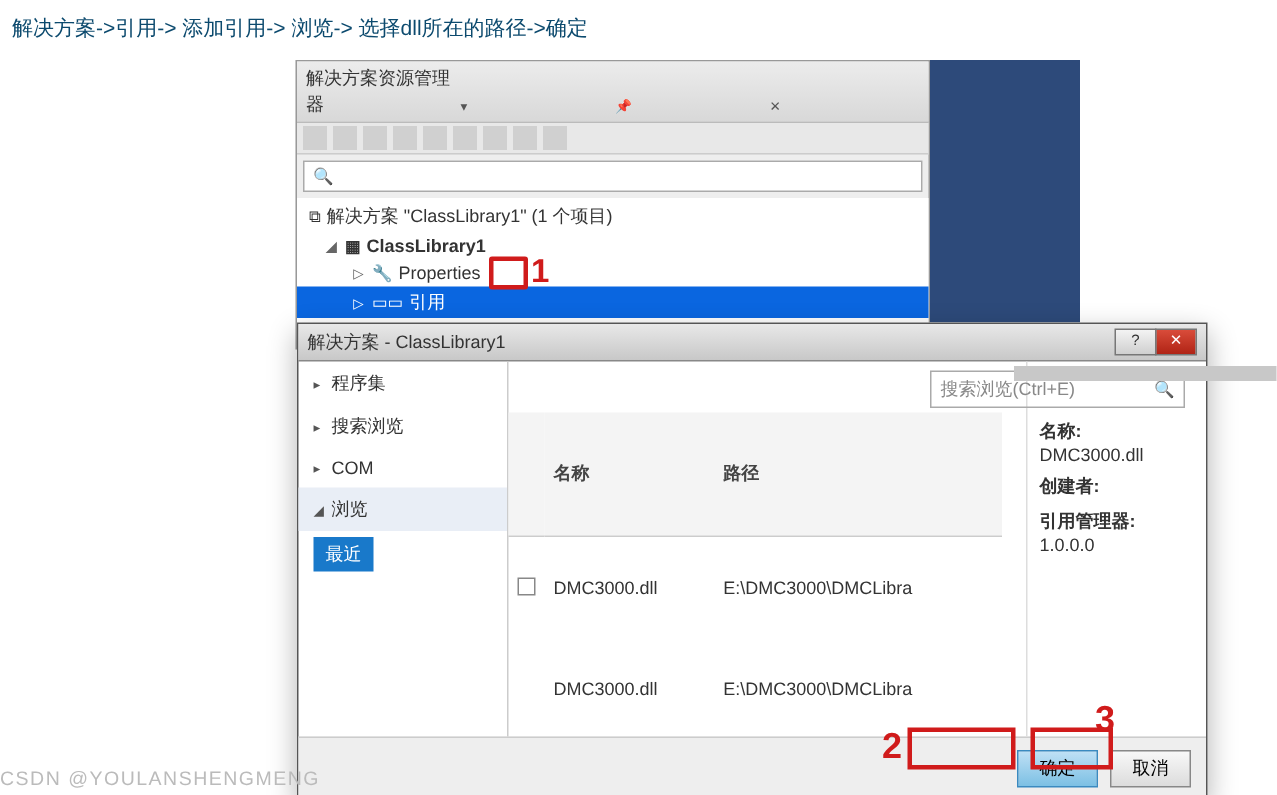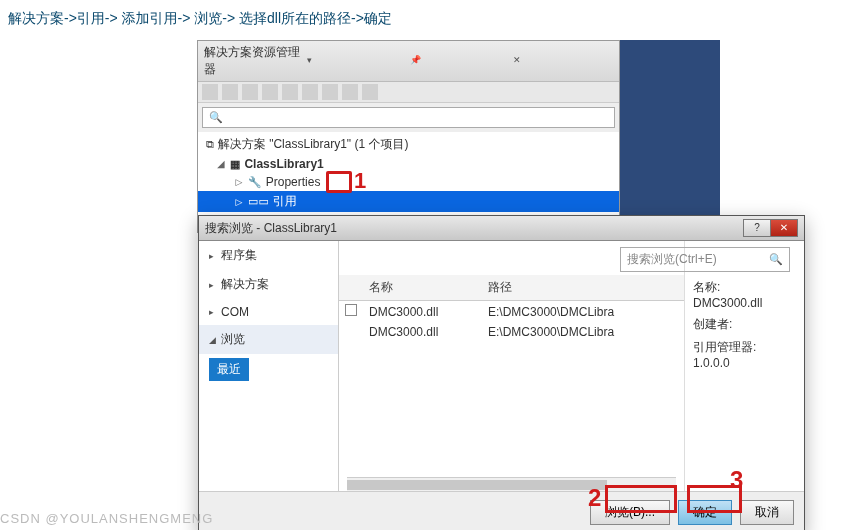--- a/index.html
+++ b/index.html
@@ -1,21 +1,21 @@
 <!DOCTYPE html>
 <html><head>
 <meta charset="utf-8">
 <style>
   *{box-sizing:border-box;font-family:"Microsoft YaHei",Segoe UI,Arial,sans-serif}
   body{margin:0;background:#fff;width:851px;height:530px;position:relative;font-size:12px;color:#333}
   .top-text{padding:10px 8px;font-size:14px;color:#0c4a6e}
   .vs-bg{position:absolute;left:620px;top:40px;width:100px;height:175px;background:#2d4a7a}
   .vs-bg .tab{position:absolute;left:-12px;top:4px;width:12px;height:30px;background:#8b4a2a;color:#fff;font-size:10px;text-align:center;padding-top:2px;writing-mode:vertical-rl}
   .se-panel{position:absolute;left:197px;top:40px;width:423px;border:1px solid #999;background:#eee}
-  .se-title{background:linear-gradient(#ececec,#d8d8d8);padding:3px 6px;font-size:12px;display:flex;align-items:center;border-bottom:1px solid #bbb}
+  .se-title{background:linear-gradient(#ececec,#d8d8d8);padding:3px 6px;font-size:12px;display:flex;align-items:flex-end;border-bottom:1px solid #bbb}
   .se-title span{flex:1}
   .se-title .ico{width:12px;height:12px;margin-left:3px;color:#555;font-size:9px}
   .se-tbar{background:#e8e8e8;padding:2px 4px;display:flex;gap:4px;border-bottom:1px solid #ccc}
   .se-tbar i{width:16px;height:16px;background:#d0d0d0;display:inline-block}
   .se-search{margin:4px;border:1px solid #aaa;background:#fff;padding:3px 6px;display:flex;align-items:center;color:#888}
   .se-search span{flex:1}
   .tree{background:#fff;padding:2px 0}
   .row{display:flex;align-items:center;padding:2px 8px;gap:4px}
   .row.sel{background:#0a66e0;color:#fff}
   .row.bold{font-weight:600}
@@ -28,28 +28,28 @@
   .rm-title span{flex:1;font-size:12px}
   .winbtn{display:flex}
   .winbtn div{width:28px;height:18px;border:1px solid #777;background:linear-gradient(#f3f3f3,#cfcfcf);margin-left:-1px;font-size:10px;text-align:center;line-height:16px;color:#333}
   .winbtn .close{background:linear-gradient(#d94c3a,#b02315);color:#fff}
   .rm-body{display:flex;height:250px}
   .rm-side{width:140px;border-right:1px solid #ccc}
   .side-item{padding:6px 10px;display:flex;align-items:center;gap:4px;color:#333}
   .side-item.sel{background:#e9eef6}
   .arr{font-size:9px;color:#555;width:8px}
   .rm-main{flex:1;display:flex;position:relative}
-  .rm-list{flex:1;display:flex;flex-direction:column}
+  .rm-list{flex:1;display:flex;flex-direction:row}
   .rm-search{margin:6px 8px;border:1px solid #aaa;padding:3px 6px;display:flex;align-items:center;color:#888;width:170px;position:absolute;right:6px;top:0}
   .rm-list table{border-collapse:collapse;width:100%;margin-top:34px;font-size:12px}
-  .rm-list th{text-align:left;font-weight:400;color:#444;padding:4px 6px;border-bottom:1px solid #ccc;background:#f4f4f4}
+  .rm-list th{text-align:left;font-weight:700;color:#444;padding:4px 6px;border-bottom:1px solid #ccc;background:#f4f4f4}
   .rm-list td{padding:3px 6px;color:#333}
   .cb{width:12px;height:12px;border:1px solid #888;display:inline-block}
   .rm-detail{width:120px;border-left:1px solid #ddd;padding:38px 8px 8px;font-size:12px;color:#333}
-  .rm-detail b{font-weight:400}
+  .rm-detail b{font-weight:700}
   .recent{background:#1979ca;color:#fff;display:inline-block;padding:3px 8px;margin:4px 10px}
   .rm-scroll{height:14px;border-top:1px solid #ccc;background:#f0f0f0;position:relative;margin:0 8px}
   .rm-scroll .thumb{position:absolute;left:0;top:2px;height:10px;width:260px;background:#c8c8c8}
   .rm-footer{display:flex;justify-content:flex-end;gap:8px;padding:8px 10px;background:#eee;border-top:1px solid #ccc}
   .btn{padding:3px 14px;border:1px solid #888;background:linear-gradient(#f8f8f8,#dcdcdc);font-size:12px}
   .btn.primary{background:linear-gradient(#bfe0f5,#7cc0e4);border-color:#3a8ac0}
   .redbox{position:absolute;border:3px solid #d01b1b;pointer-events:none}
   .rn{position:absolute;color:#d01b1b;font-size:24px;font-weight:600}
   .watermark{position:absolute;bottom:4px;left:0;width:851px;text-align:left;color:#bbb;font-size:13px;letter-spacing:1px}
   .mag{font-size:11px}
@@ -109,35 +109,35 @@
       <span class="glyph" style="color:#2a7">C#</span>
       <span>Class1.cs</span>
     </div>
   </div>
 </div>
 <div class="red1"></div>
 <div class="red1n">1</div>
 
 <div class="rm-dialog">
   <div class="rm-title">
-    <span>搜索浏览 - ClassLibrary1</span>
+    <span>解决方案 - ClassLibrary1</span>
     <div class="winbtn">
       <div>?</div>
       <div class="close">✕</div>
     </div>
   </div>
   <div class="rm-body">
     <div class="rm-side">
       <div class="side-item">
           <span class="arr">▸</span>
           <span>程序集</span>
         </div>
       <div class="side-item">
           <span class="arr">▸</span>
-          <span>解决方案</span>
+          <span>搜索浏览</span>
         </div>
       <div class="side-item">
           <span class="arr">▸</span>
           <span>COM</span>
         </div>
       <div class="side-item sel">
           <span class="arr">◢</span>
           <span>浏览</span>
         </div>
       <div class="recent">最近</div>
@@ -175,21 +175,20 @@
       <div class="rm-detail">
         <div><b>名称:</b></div>
         <div>DMC3000.dll</div>
         <div style="margin-top:6px"><b>创建者:</b></div>
         <div style="margin-top:6px"><b>引用管理器:</b></div>
         <div>1.0.0.0</div>
       </div>
     </div>
   </div>
   <div class="rm-footer">
-    <button class="btn">浏览(B)...</button>
     <button class="btn primary">确定</button>
     <button class="btn">取消</button>
   </div>
 </div>
 
 <div class="redbox" style="left:605px;top:485px;width:72px;height:28px"></div>
 <div class="rn" style="left:588px;top:484px">2</div>
 <div class="redbox" style="left:687px;top:485px;width:55px;height:28px"></div>
 <div class="rn" style="left:730px;top:466px">3</div>
 

